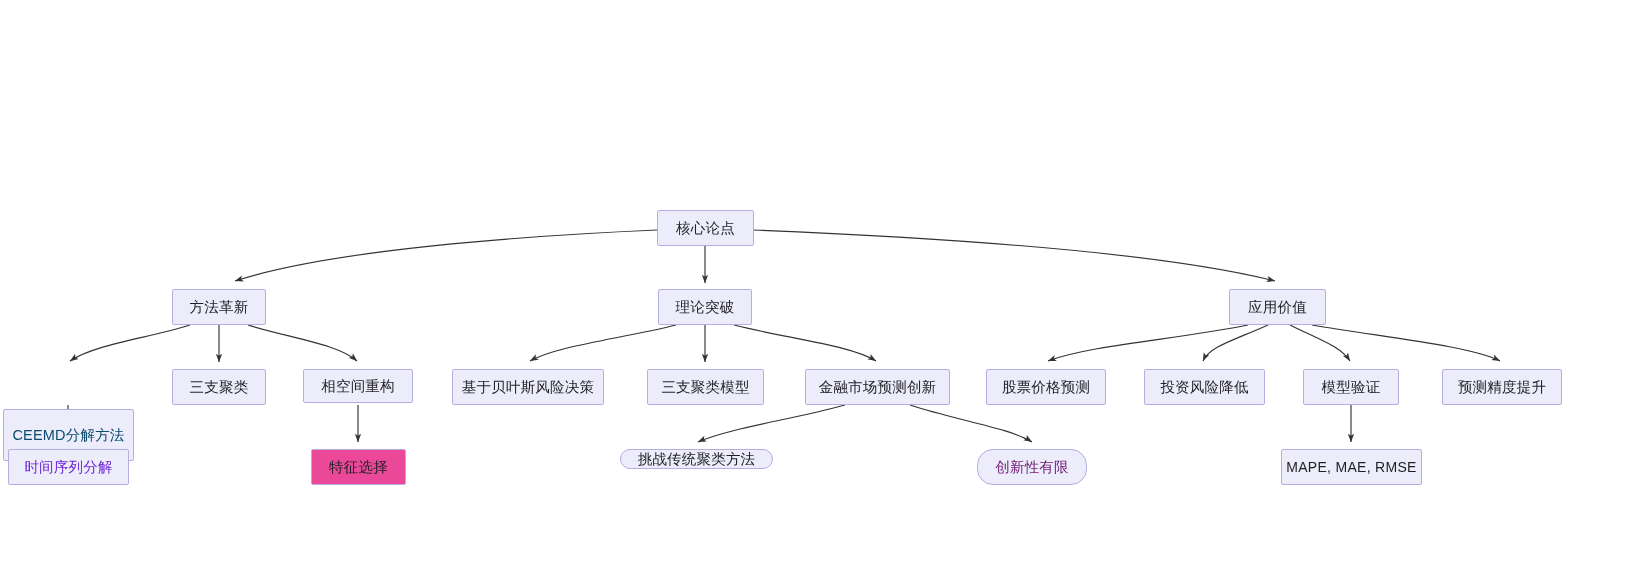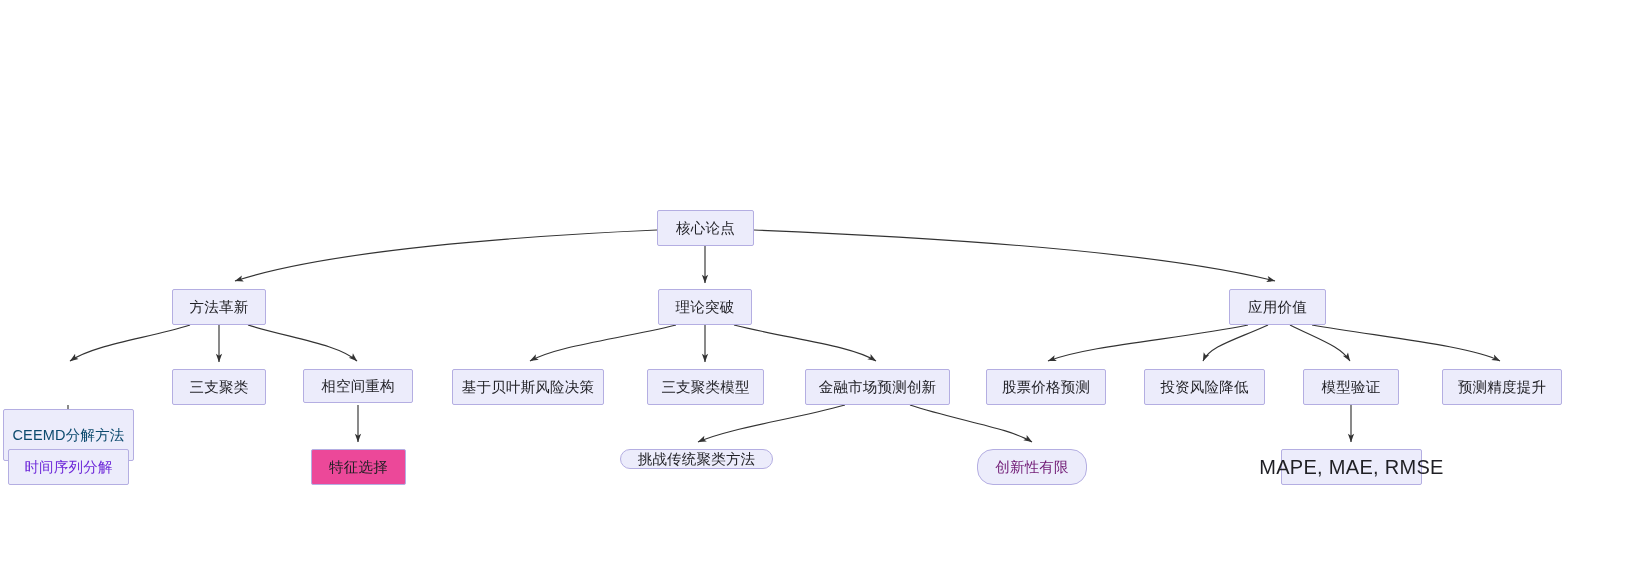--- a/index.html
+++ b/index.html
@@ -44,21 +44,21 @@
     color: #1f1f24;
     font-size: 14.5px;
     line-height: 1;
     letter-spacing: 0.2px;
     white-space: nowrap;
   }
   .node-label {
     display: block;
   }
   .node-latin {
-    font-size: 20px;
+    font-size: 14px;
     letter-spacing: 0.3px;
   }
 </style>
 </head>
 <body>
 
 <div id="diagram-root">
   <svg id="edge-layer" viewBox="0 0 1628 576" width="1628" height="576" xmlns="http://www.w3.org/2000/svg">
     <defs>
       <marker id="arrowhead" markerWidth="9" markerHeight="9" refX="7.6" refY="3.2" orient="auto" markerUnits="strokeWidth">

